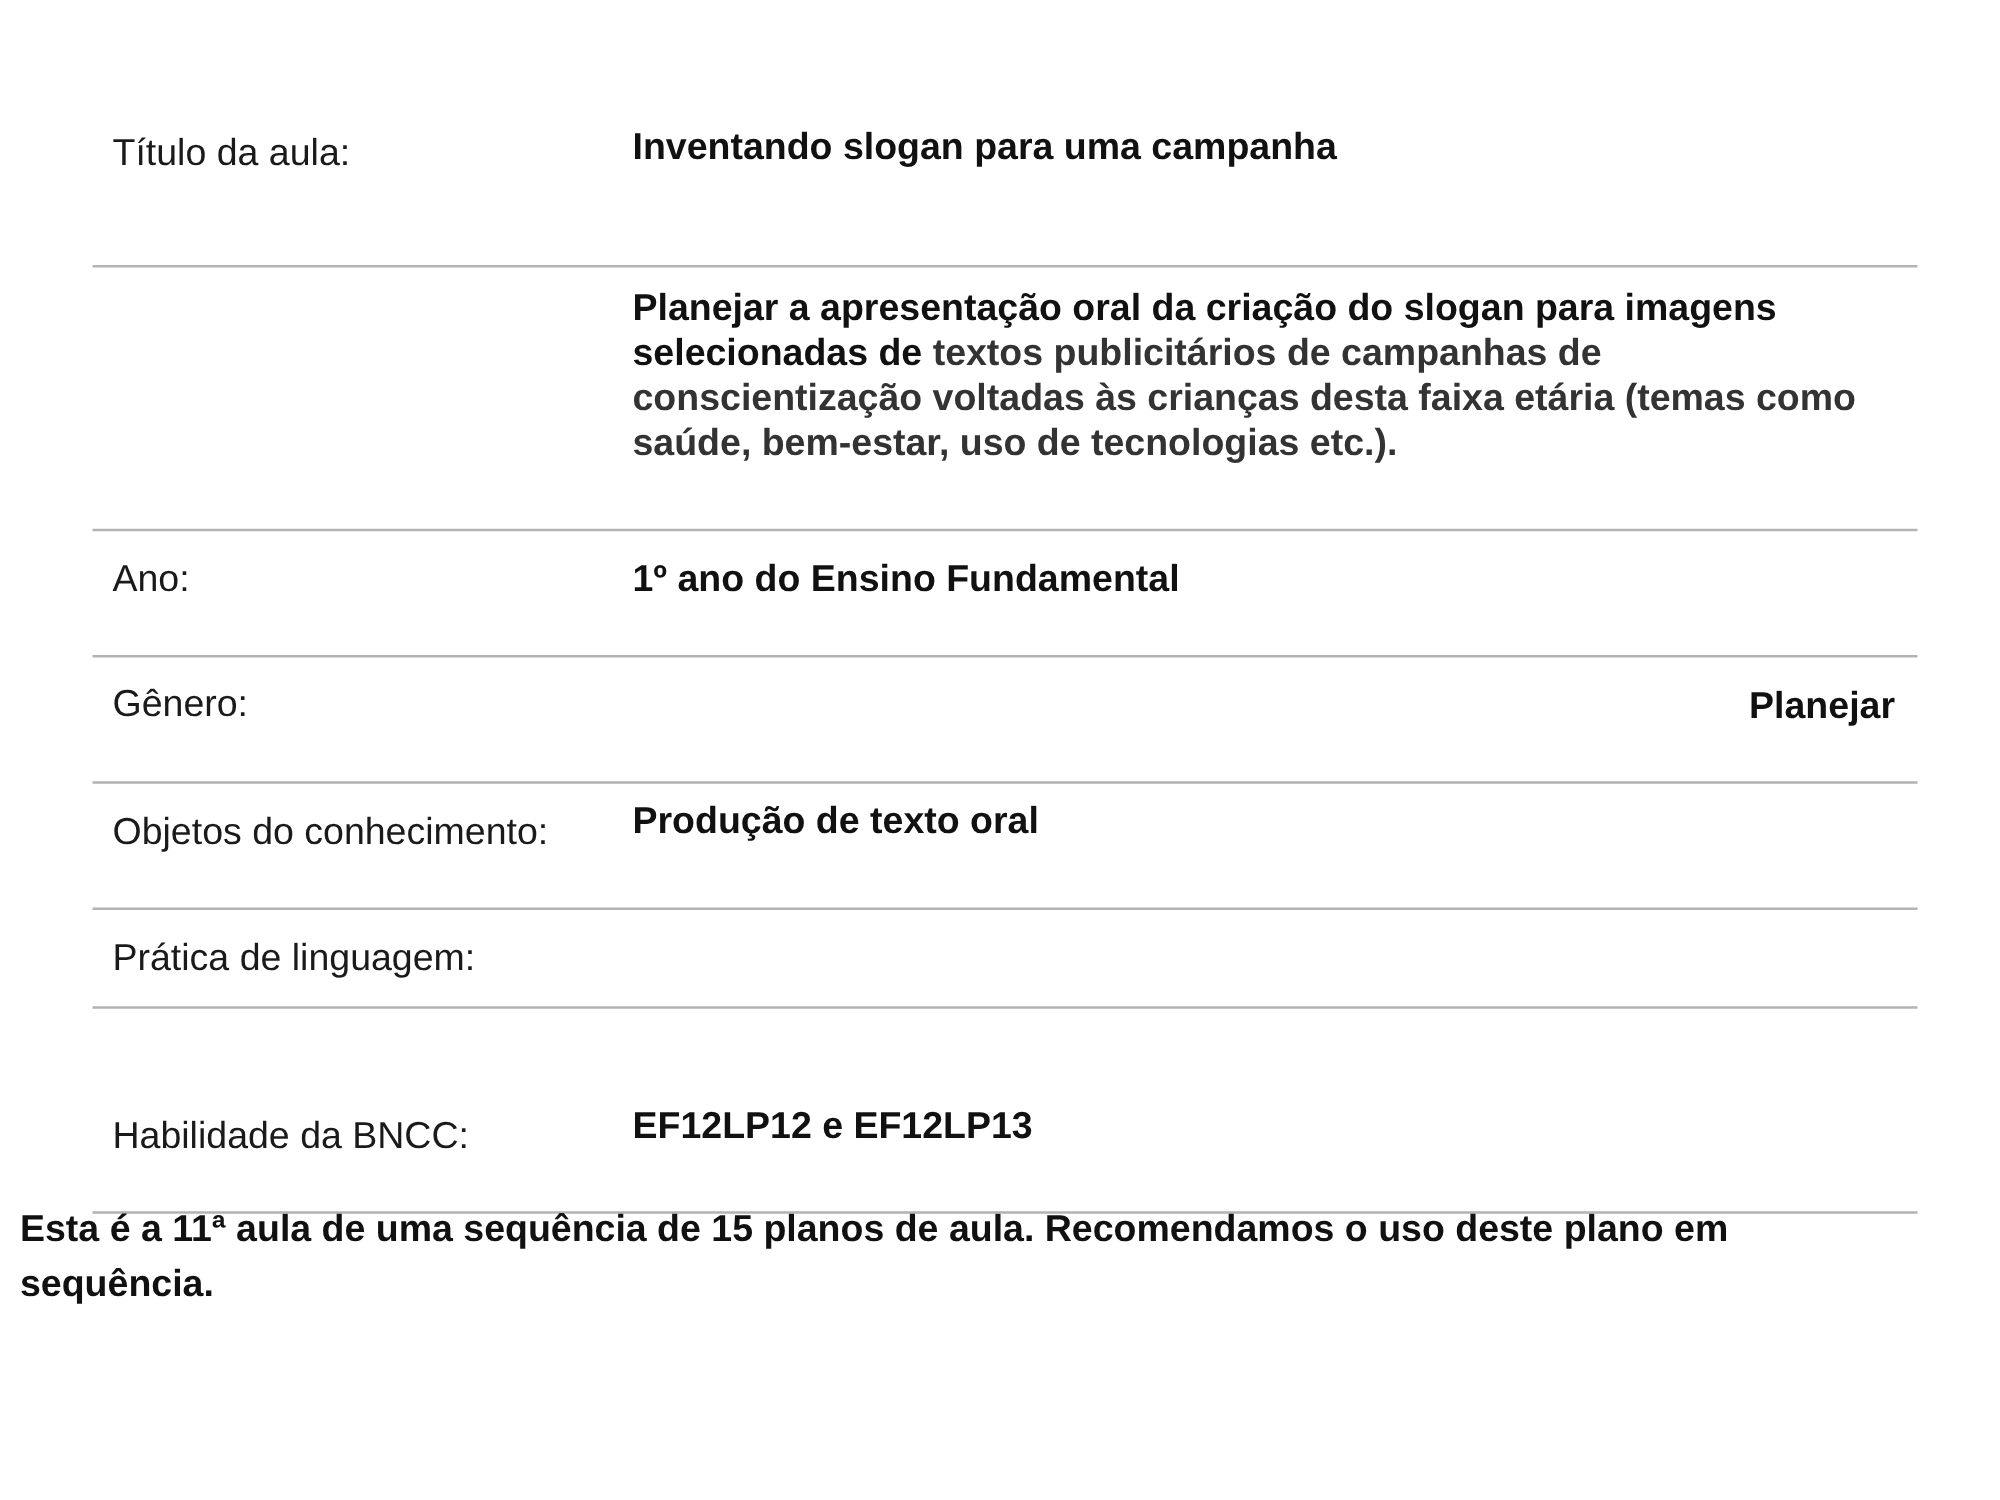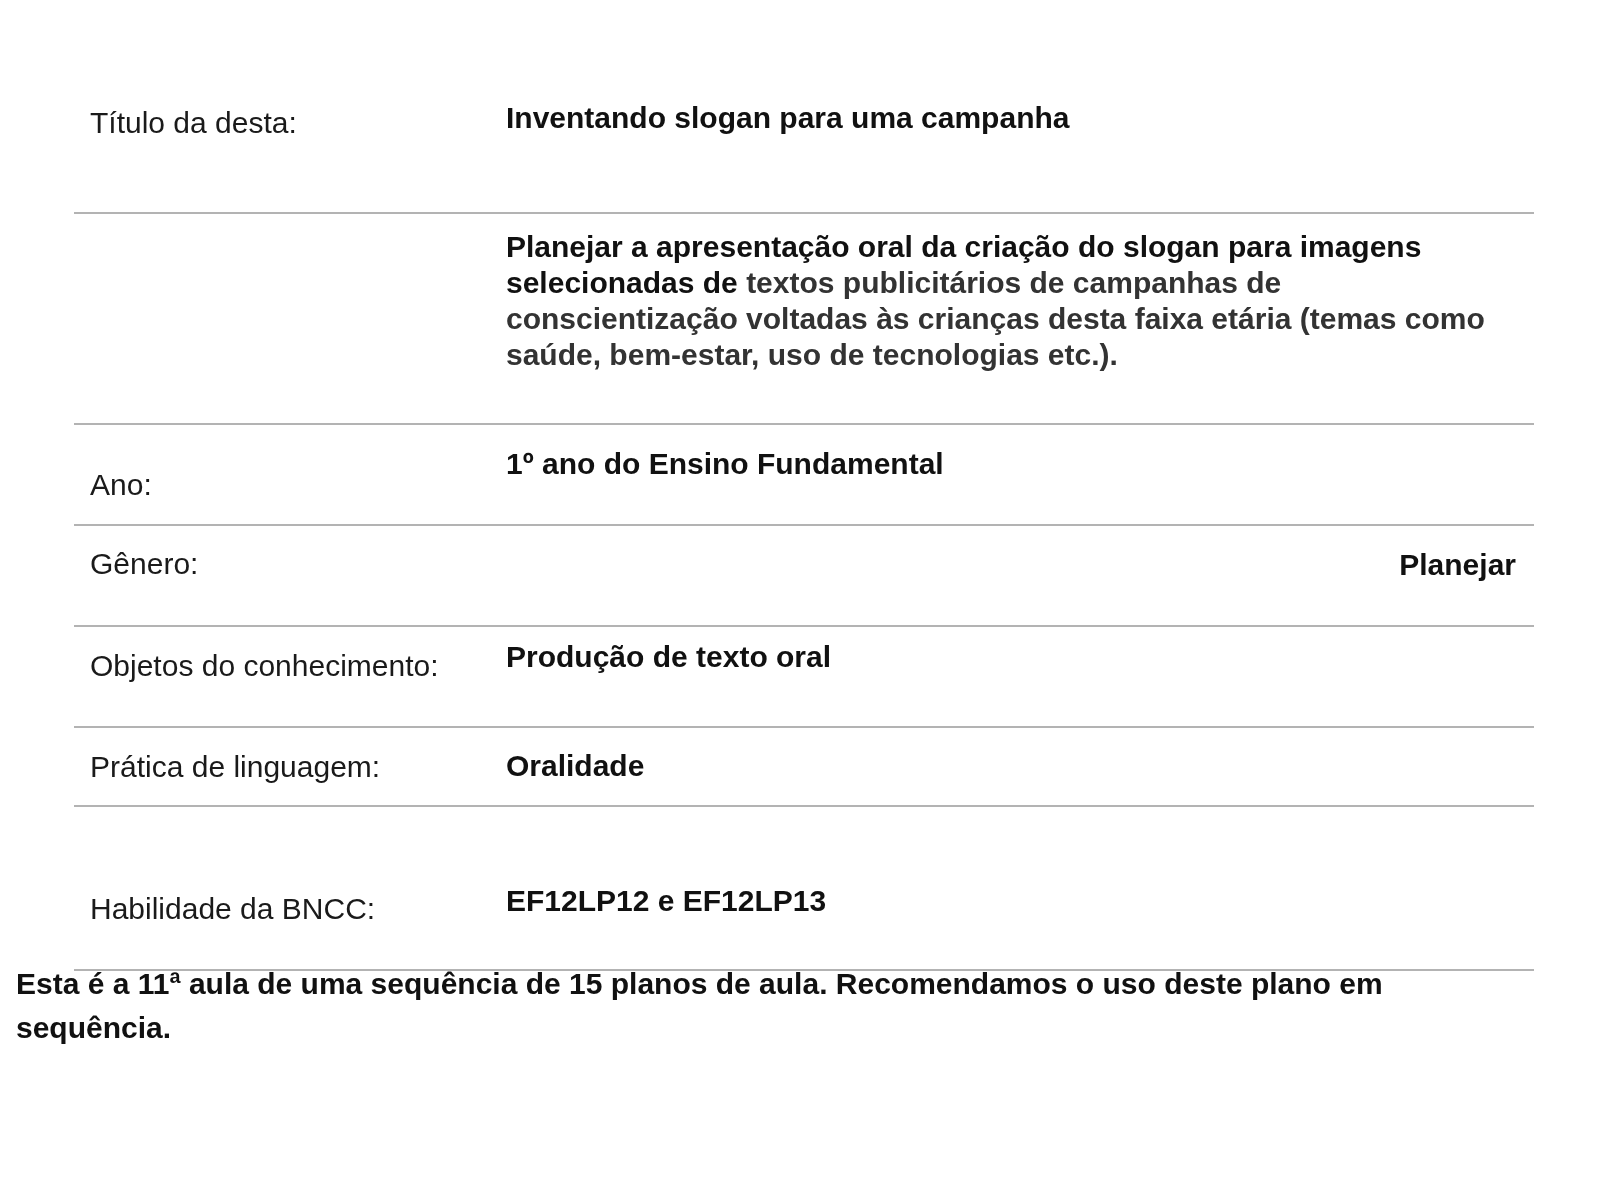--- a/index.html
+++ b/index.html
@@ -60,48 +60,47 @@
       line-height: 44px;
       color: #111111;
     }
   </style>
 </head>
 <body>
 
 <div class="doc">
 
   <div class="row ruled" style="top:0; height:214px;">
-    <div class="label" style="top:106px;">Título da desta:</div>
+    <div class="label" style="top:106px;">Título da aula:</div>
     <div class="value" style="top:100px;">Inventando  slogan para uma campanha</div>
   </div>
 
   <div class="row ruled" style="top:214px; height:211px;">
     <div class="value" style="top:15px;">
       <span>Planejar a apresentação oral da criação do slogan para imagens selecionadas de </span><span class="soft">textos publicitários de campanhas de conscientização voltadas às crianças desta faixa etária (temas como saúde, bem-estar, uso de tecnologias etc.).</span>
     </div>
   </div>
 
   <div class="row ruled" style="top:425px; height:101px;">
-    <div class="label" style="top:22px;margin-top:21px;">Ano:</div>
+    <div class="label" style="top:22px;">Ano:</div>
     <div class="value" style="top:21px;">1º ano do Ensino Fundamental</div>
   </div>
 
   <div class="row ruled" style="top:526px; height:101px;text-align:right;">
     <div class="label" style="top:21px;">Gênero:</div>
     <div class="value" style="top:21px;">Planejar</div>
   </div>
 
   <div class="row ruled" style="top:627px; height:101px;">
     <div class="label" style="top:22px;">Objetos do conhecimento:</div>
     <div class="value" style="top:12px;">Produção de texto oral</div>
   </div>
 
   <div class="row ruled" style="top:728px; height:79px;">
     <div class="label" style="top:22px;">Prática de linguagem:</div>
-    <div class="value" style="top:20px;">Oralidade</div>
   </div>
 
   <div class="row ruled" style="top:870px; height:101px;">
     <div class="label" style="top:22px;">Habilidade da BNCC:</div>
     <div class="value" style="top:13px;">EF12LP12 e EF12LP13</div>
   </div>
 
 </div>
 
 <div class="footer-note">Esta é a 11ª aula de uma sequência de 15 planos de aula. Recomendamos o uso deste plano em sequência.</div>

